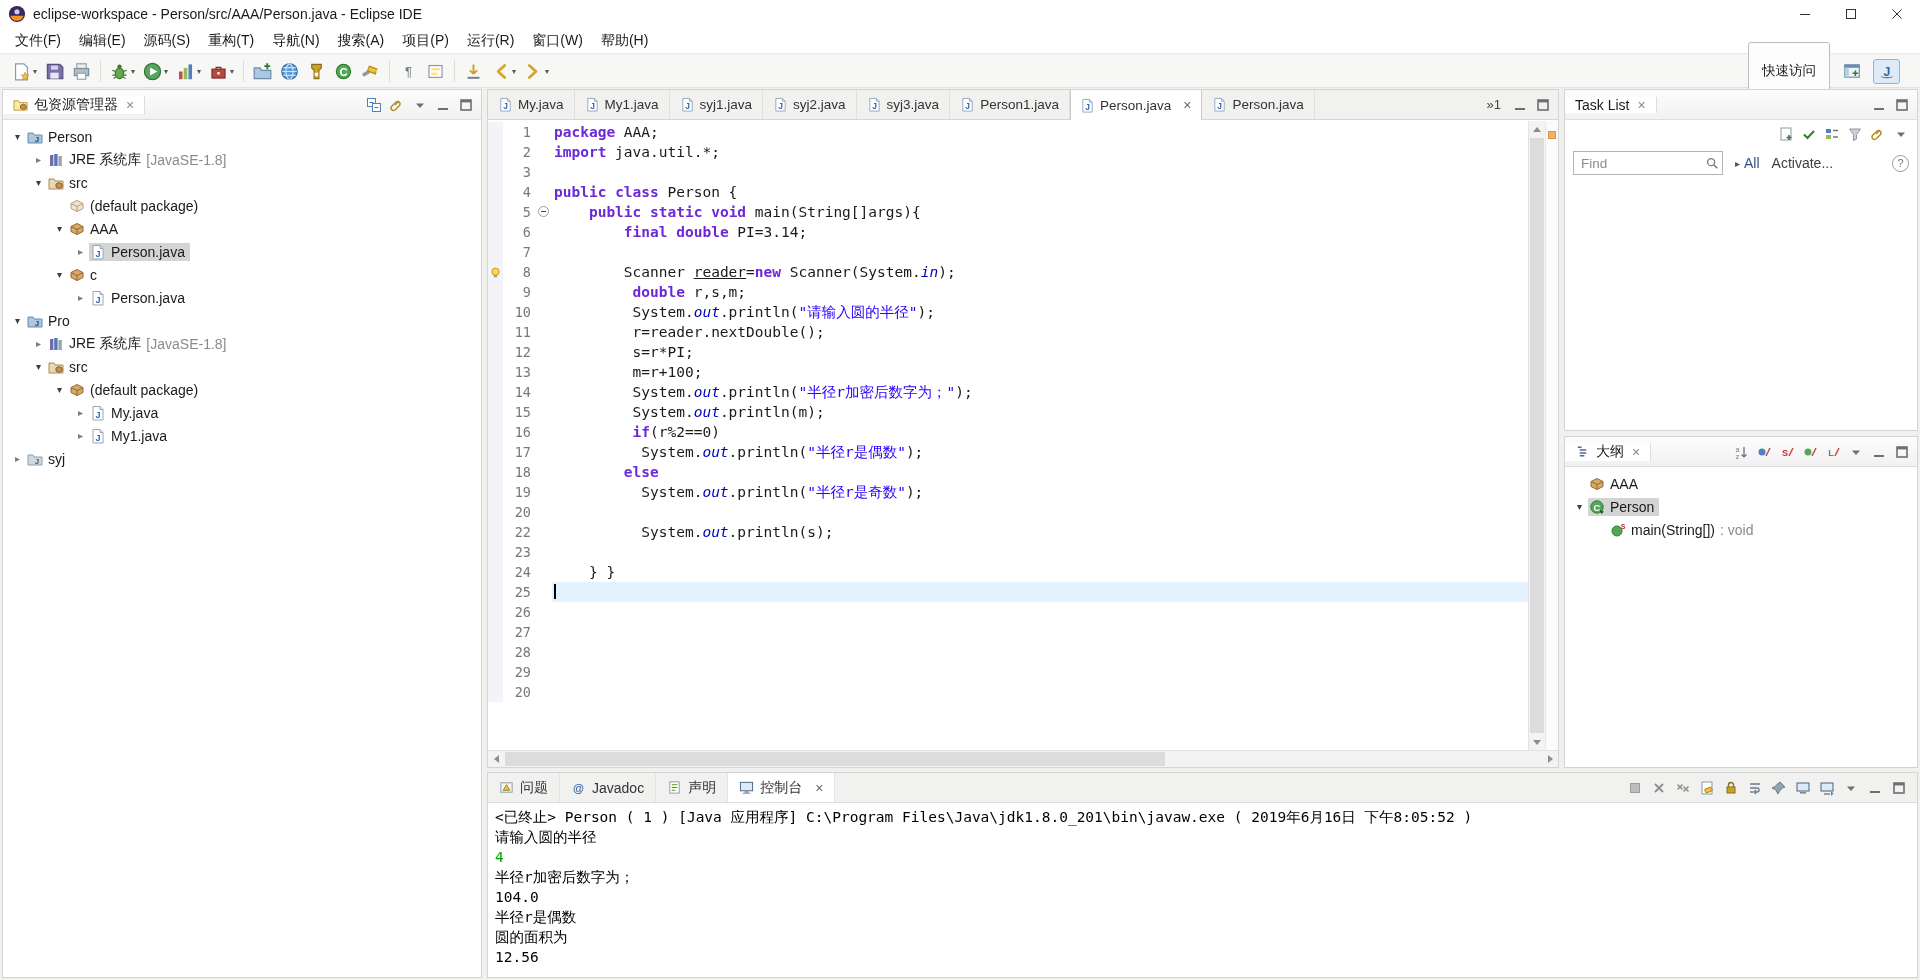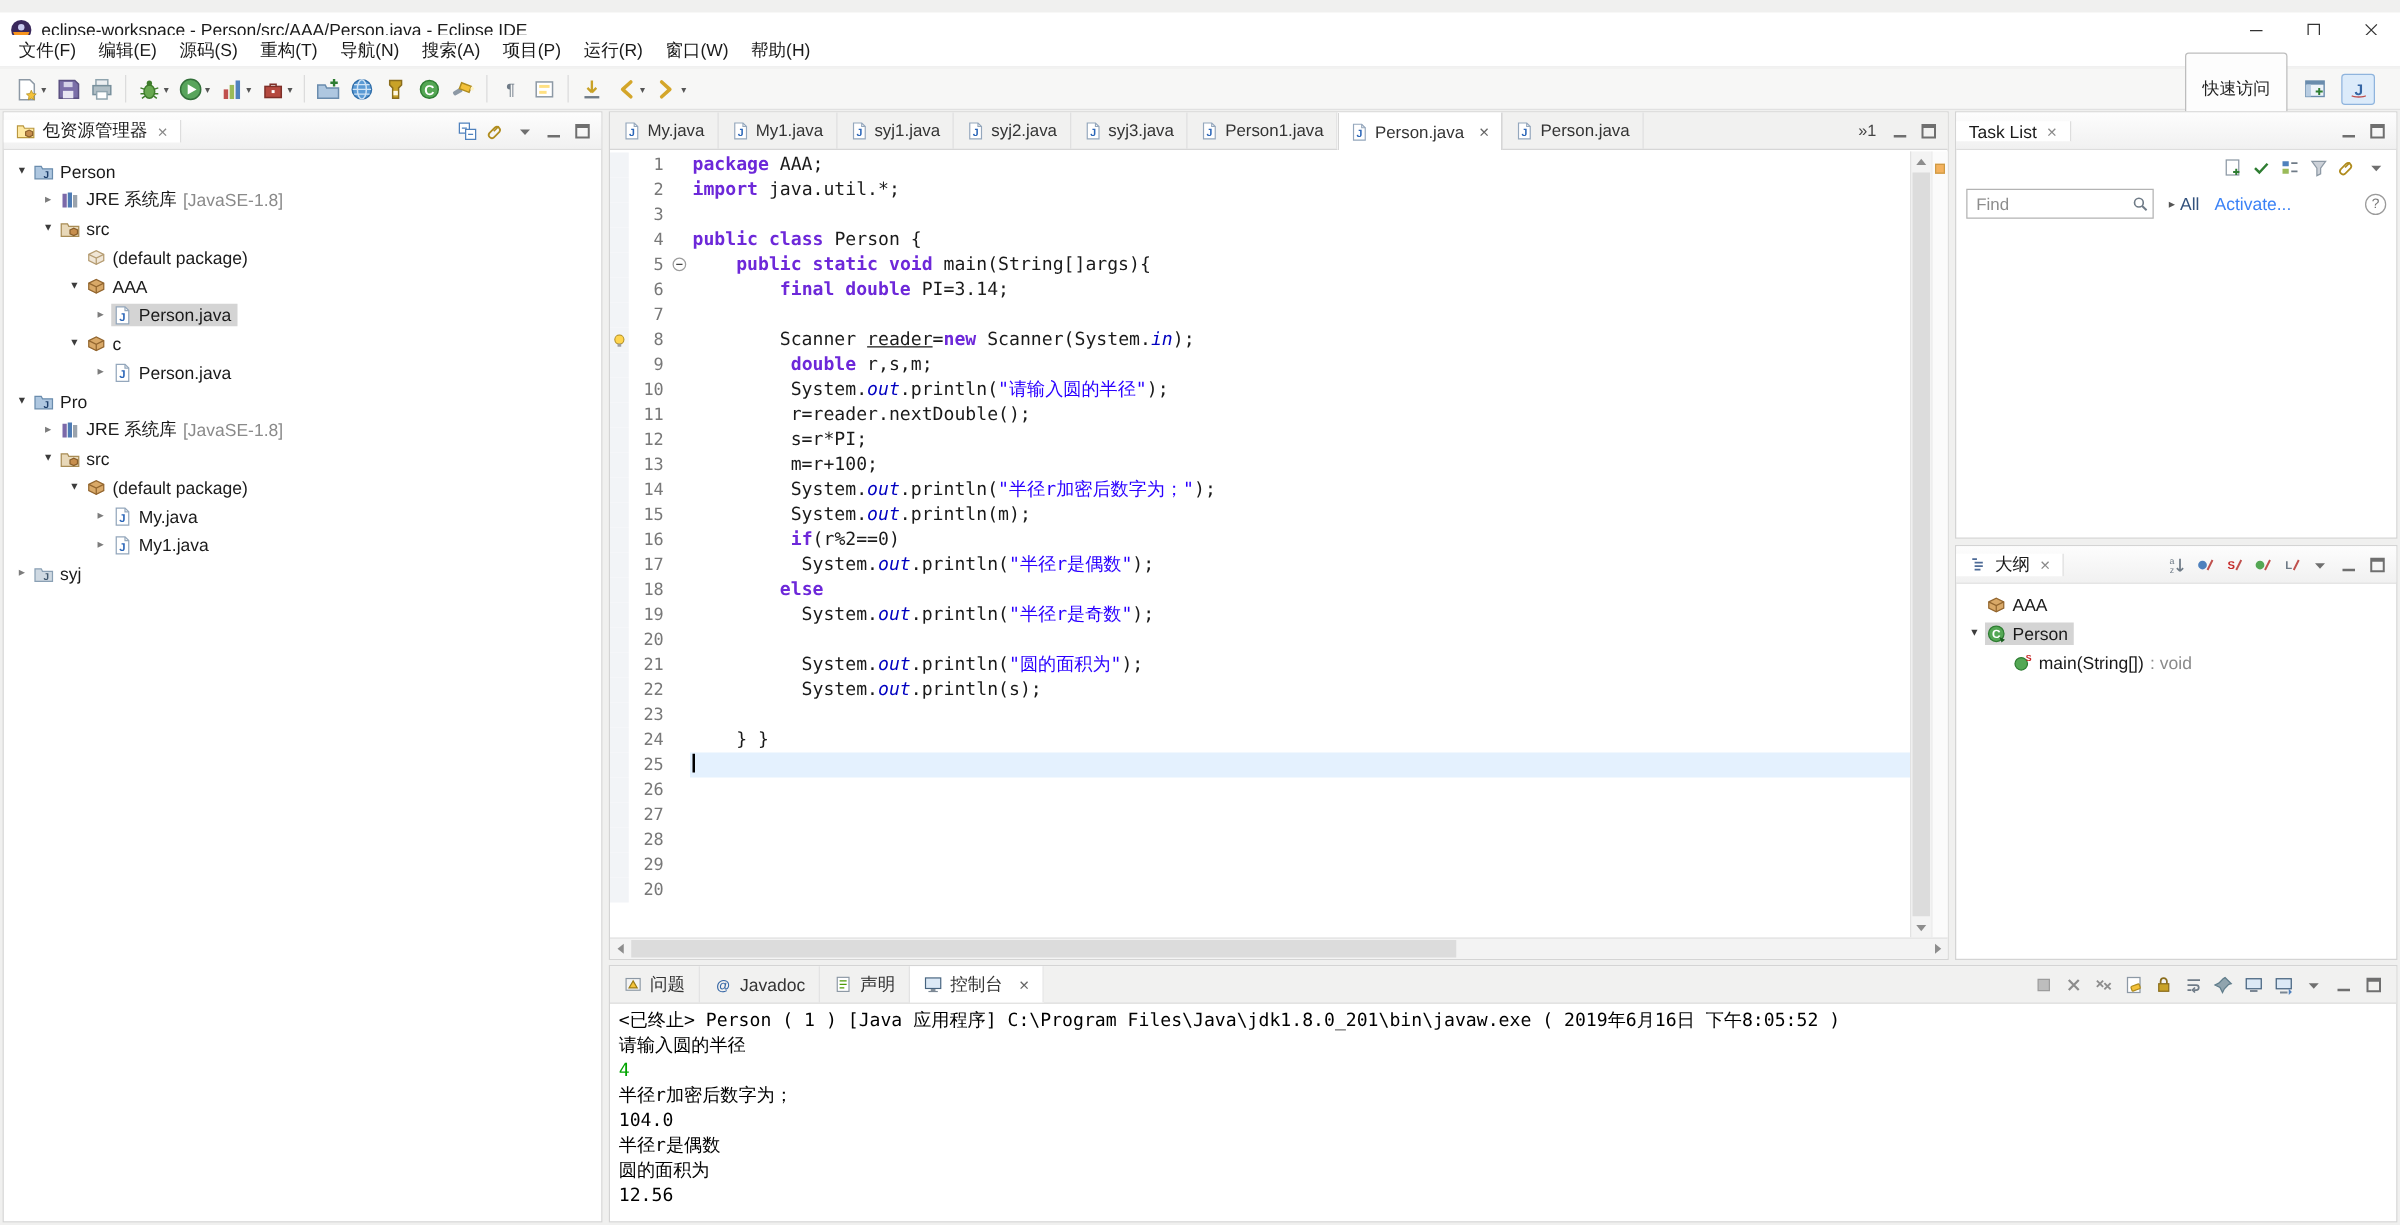--- a/index.html
+++ b/index.html
@@ -1,21 +1,21 @@
 <!DOCTYPE html>
 <html><head>
 <meta charset="utf-8">
 <style>
   *{box-sizing:border-box;margin:0;padding:0}
   html,body{width:1920px;height:980px;overflow:hidden}
   body{font-family:"Liberation Sans","DejaVu Sans",sans-serif;background:#f0f0ef;color:#1a1a1a}
   #window{position:relative;width:1920px;height:980px}
 
   
-  .titlebar{position:absolute;top:10px;left:0;right:0;height:28px;background:#fff;display:flex;align-items:center;padding-left:8px;font-size:14px}
+  .titlebar{position:absolute;top:0;left:0;right:0;height:28px;background:#fff;display:flex;align-items:center;padding-left:8px;font-size:14px}
   .titlebar .icn{width:18px;height:18px;margin-right:7px}
   .win-controls{margin-left:auto;display:flex;height:100%}
   .win-btn{width:46px;height:100%;display:flex;align-items:center;justify-content:center}
   .menubar{position:absolute;top:28px;left:0;right:0;height:26px;background:#fff;display:flex;align-items:center;padding-left:6px;font-size:14px;border-bottom:1px solid #ececec}
   .menu-item{padding:3px 9px}
   .toolbar{position:absolute;top:55px;left:0;right:0;height:33px;background:#f7f7f6;border-bottom:1px solid #e1e1e1;display:flex;align-items:center;padding:0 8px}
   .tbtn{height:26px;display:flex;align-items:center;padding:0 3px;margin:0 1px;border-radius:3px}
   .tbtn .icn{width:19px;height:19px}
   .dd{font-family:"DejaVu Sans",sans-serif;font-size:8px;color:#555;margin-left:2px}
   .tsep{width:1px;height:22px;background:#dcdcdc;margin:0 5px}
@@ -93,21 +93,21 @@
   #task-list{position:absolute;top:0;left:0;right:0;height:342px;background:#fff;border:1px solid #d4d4d4}
   #outline{position:absolute;top:347px;left:0;right:0;bottom:0;background:#fff;border:1px solid #d4d4d4}
   .tl-toolbar{height:27px;display:flex;align-items:center;justify-content:flex-end;gap:2px;padding:0 6px}
   .tl-findrow{display:flex;align-items:center;gap:12px;padding:4px 8px;font-size:14px}
   .find-wrap{position:relative;width:150px}
   .find-input{width:100%;height:24px;border:1px solid #b3b3b3;padding:0 22px 0 7px;font-family:inherit;font-size:13.5px;color:#555;background:#fff}
   .find-input::placeholder{color:#8d8d8d}
   .find-mag{position:absolute;right:4px;top:5px;width:14px;height:14px}
   .tl-all{display:flex;align-items:center;gap:4px;color:#33527d}
   .tl-all::before{content:"▸";font-family:"DejaVu Sans",sans-serif;font-size:10px;color:#555}
-  .tl-activate{color:#3b82f6}
+  .tl-activate{color:#404040}
   .help-circle{margin-left:auto;width:17px;height:17px;border-radius:50%;border:1px solid #9a9a9a;color:#777;font-size:11px;display:flex;align-items:center;justify-content:center}
 
   
   #console{position:absolute;left:487px;top:772px;right:2px;bottom:2px;background:#fff;border:1px solid #d4d4d4}
   .con-tabs{height:30px;background:#f1f1f0;border-bottom:1px solid #ddd;display:flex;align-items:stretch}
   .con-tab{display:flex;align-items:center;gap:6px;padding:0 11px;font-size:14px;color:#333;border-right:1px solid #e3e3e3;white-space:nowrap}
   .con-tab .icn{width:15px;height:15px}
   .con-tab.active{background:#fff}
   .con-actions{margin-left:auto;display:flex;align-items:center;gap:3px;padding-right:8px}
   .con-body{padding:4px 7px;font-family:"DejaVu Sans Mono","Liberation Mono",monospace;font-size:14.5px;line-height:20px;color:#000}
@@ -706,21 +706,20 @@
           <div class="cl"><span class="cl-margin"></span><span class="cl-num">11</span><span class="cl-fold"></span><span class="cl-code"><span class="tk-p">         r=reader.nextDouble();</span></span></div>
           <div class="cl"><span class="cl-margin"></span><span class="cl-num">12</span><span class="cl-fold"></span><span class="cl-code"><span class="tk-p">         s=r*PI;</span></span></div>
           <div class="cl"><span class="cl-margin"></span><span class="cl-num">13</span><span class="cl-fold"></span><span class="cl-code"><span class="tk-p">         m=r+100;</span></span></div>
           <div class="cl"><span class="cl-margin"></span><span class="cl-num">14</span><span class="cl-fold"></span><span class="cl-code"><span class="tk-p">         System.</span><span class="tk-f">out</span><span class="tk-p">.println(</span><span class="tk-s">"半径r加密后数字为；"</span><span class="tk-p">);</span></span></div>
           <div class="cl"><span class="cl-margin"></span><span class="cl-num">15</span><span class="cl-fold"></span><span class="cl-code"><span class="tk-p">         System.</span><span class="tk-f">out</span><span class="tk-p">.println(m);</span></span></div>
           <div class="cl"><span class="cl-margin"></span><span class="cl-num">16</span><span class="cl-fold"></span><span class="cl-code"><span class="tk-p">         </span><span class="tk-k">if</span><span class="tk-p">(r%2==0)</span></span></div>
           <div class="cl"><span class="cl-margin"></span><span class="cl-num">17</span><span class="cl-fold"></span><span class="cl-code"><span class="tk-p">          System.</span><span class="tk-f">out</span><span class="tk-p">.println(</span><span class="tk-s">"半径r是偶数"</span><span class="tk-p">);</span></span></div>
           <div class="cl"><span class="cl-margin"></span><span class="cl-num">18</span><span class="cl-fold"></span><span class="cl-code"><span class="tk-p">        </span><span class="tk-k">else</span></span></div>
           <div class="cl"><span class="cl-margin"></span><span class="cl-num">19</span><span class="cl-fold"></span><span class="cl-code"><span class="tk-p">          System.</span><span class="tk-f">out</span><span class="tk-p">.println(</span><span class="tk-s">"半径r是奇数"</span><span class="tk-p">);</span></span></div>
           <div class="cl"><span class="cl-margin"></span><span class="cl-num">20</span><span class="cl-fold"></span><span class="cl-code"></span></div>
-          <div class="cl"><span class="cl-margin"></span><span class="cl-num">21</span><span class="cl-fold"></span><span class="cl-code"><span class="tk-p">          System.</span><span class="tk-f">out</span><span class="tk-p">.println(</span><span class="tk-s">"圆的面积为"</span><span class="tk-p">);</span></span></div>
           <div class="cl"><span class="cl-margin"></span><span class="cl-num">22</span><span class="cl-fold"></span><span class="cl-code"><span class="tk-p">          System.</span><span class="tk-f">out</span><span class="tk-p">.println(s);</span></span></div>
           <div class="cl"><span class="cl-margin"></span><span class="cl-num">23</span><span class="cl-fold"></span><span class="cl-code"></span></div>
           <div class="cl"><span class="cl-margin"></span><span class="cl-num">24</span><span class="cl-fold"></span><span class="cl-code"><span class="tk-p">    } }</span></span></div>
           <div class="cl current"><span class="cl-margin"></span><span class="cl-num">25</span><span class="cl-fold"></span><span class="cl-code"><span class="caret"></span></span></div>
           <div class="cl"><span class="cl-margin"></span><span class="cl-num">26</span><span class="cl-fold"></span><span class="cl-code"></span></div>
           <div class="cl"><span class="cl-margin"></span><span class="cl-num">27</span><span class="cl-fold"></span><span class="cl-code"></span></div>
           <div class="cl"><span class="cl-margin"></span><span class="cl-num">28</span><span class="cl-fold"></span><span class="cl-code"></span></div>
           <div class="cl"><span class="cl-margin"></span><span class="cl-num">29</span><span class="cl-fold"></span><span class="cl-code"></span></div>
           <div class="cl"><span class="cl-margin"></span><span class="cl-num">20</span><span class="cl-fold"></span><span class="cl-code"></span></div>
         </div>

